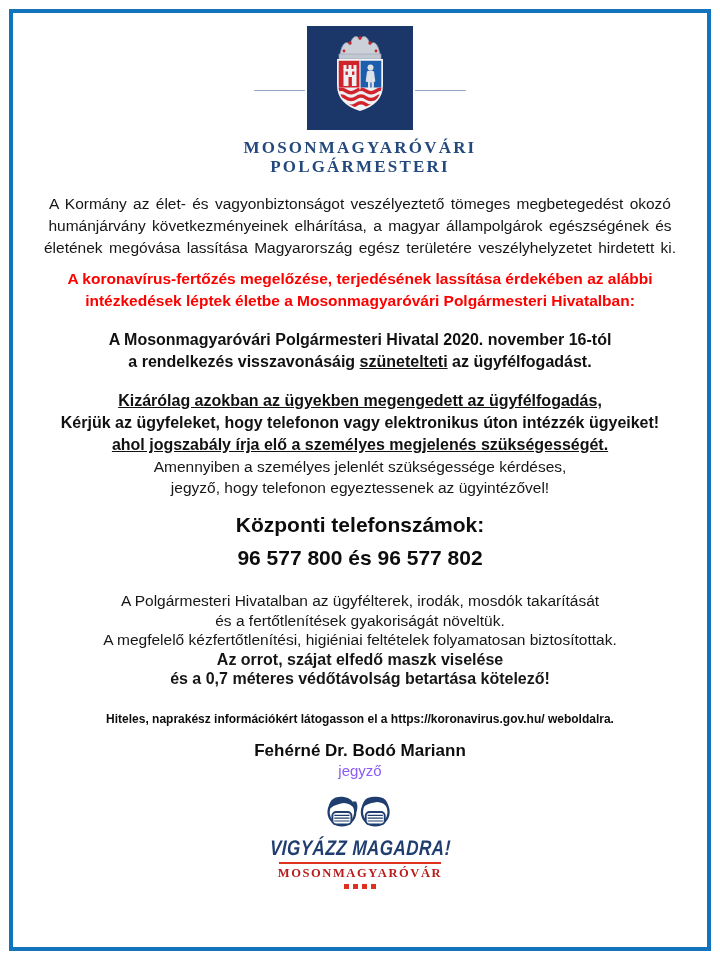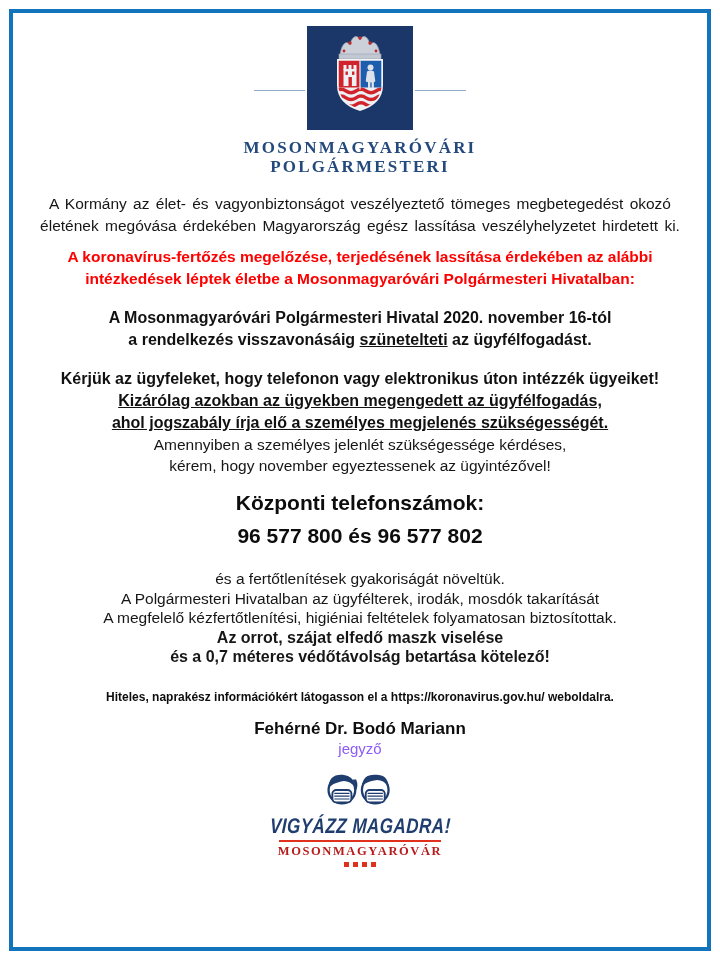--- a/index.html
+++ b/index.html
@@ -112,49 +112,50 @@
     <div class="rule right"></div>
   </div>
 
   <div class="org-title">
     <div class="line">MOSONMAGYARÓVÁRI</div>
     <div class="line">POLGÁRMESTERI</div>
   </div>
 
   <div class="p-intro">
     <div class="line">A Kormány az élet- és vagyonbiztonságot veszélyeztető tömeges megbetegedést okozó</div>
-    <div class="line">életének megóvása érdekében Magyarország egész lassítása veszélyhelyzetet hirdetett ki.</div>
+    <div class="line">humánjárvány következményeinek elhárítása, a magyar állampolgárok egészségének és</div>
+    <div class="line">életének megóvása lassítása Magyarország egész területére veszélyhelyzetet hirdetett ki.</div>
   </div>
 
   <div class="p-alert">
     <div class="line">A koronavírus-fertőzés megelőzése, terjedésének lassítása érdekében az alábbi</div>
     <div class="line">intézkedések léptek életbe a Mosonmagyaróvári Polgármesteri Hivatalban:</div>
   </div>
 
   <div class="p-bold">
     <div class="line">A Mosonmagyaróvári Polgármesteri Hivatal 2020. november 16-tól</div>
     <div class="line"><span>a rendelkezés visszavonásáig </span><span class="u">szünetelteti</span><span> az ügyfélfogadást.</span></div>
   </div>
 
   <div class="p-bold">
+    <div class="line u">Kizárólag azokban az ügyekben megengedett az ügyfélfogadás,</div>
     <div class="line">Kérjük az ügyfeleket, hogy telefonon vagy elektronikus úton intézzék ügyeiket!</div>
-    <div class="line u">Kizárólag azokban az ügyekben megengedett az ügyfélfogadás,</div>
     <div class="line u">ahol jogszabály írja elő a személyes megjelenés szükségességét.</div>
   </div>
   <div class="p-reg">
     <div class="line">Amennyiben a személyes jelenlét szükségessége kérdéses,</div>
-    <div class="line">kérem, hogy november egyeztessenek az ügyintézővel!</div>
+    <div class="line">jegyző, hogy telefonon egyeztessenek az ügyintézővel!</div>
   </div>
 
   <div class="phones-title line">Központi telefonszámok:</div>
   <div class="phones-num line">96 577 800 és 96 577 802</div>
 
   <div class="p-hyg">
+    <div class="line">A Polgármesteri Hivatalban az ügyfélterek, irodák, mosdók takarítását</div>
     <div class="line">és a fertőtlenítések gyakoriságát növeltük.</div>
-    <div class="line">A Polgármesteri Hivatalban az ügyfélterek, irodák, mosdók takarítását</div>
     <div class="line">A megfelelő kézfertőtlenítési, higiéniai feltételek folyamatosan biztosítottak.</div>
     <div class="line bold-line">Az orrot, szájat elfedő maszk viselése</div>
     <div class="line bold-line">és a 0,7 méteres védőtávolság betartása kötelező!</div>
   </div>
 
   <div class="p-info line">Hiteles, naprakész információkért látogasson el a https://koronavirus.gov.hu/ weboldalra.</div>
 
 
   <div class="sig-name line">Fehérné Dr. Bodó Mariann</div>
   <div class="sig-role line">jegyző</div>

